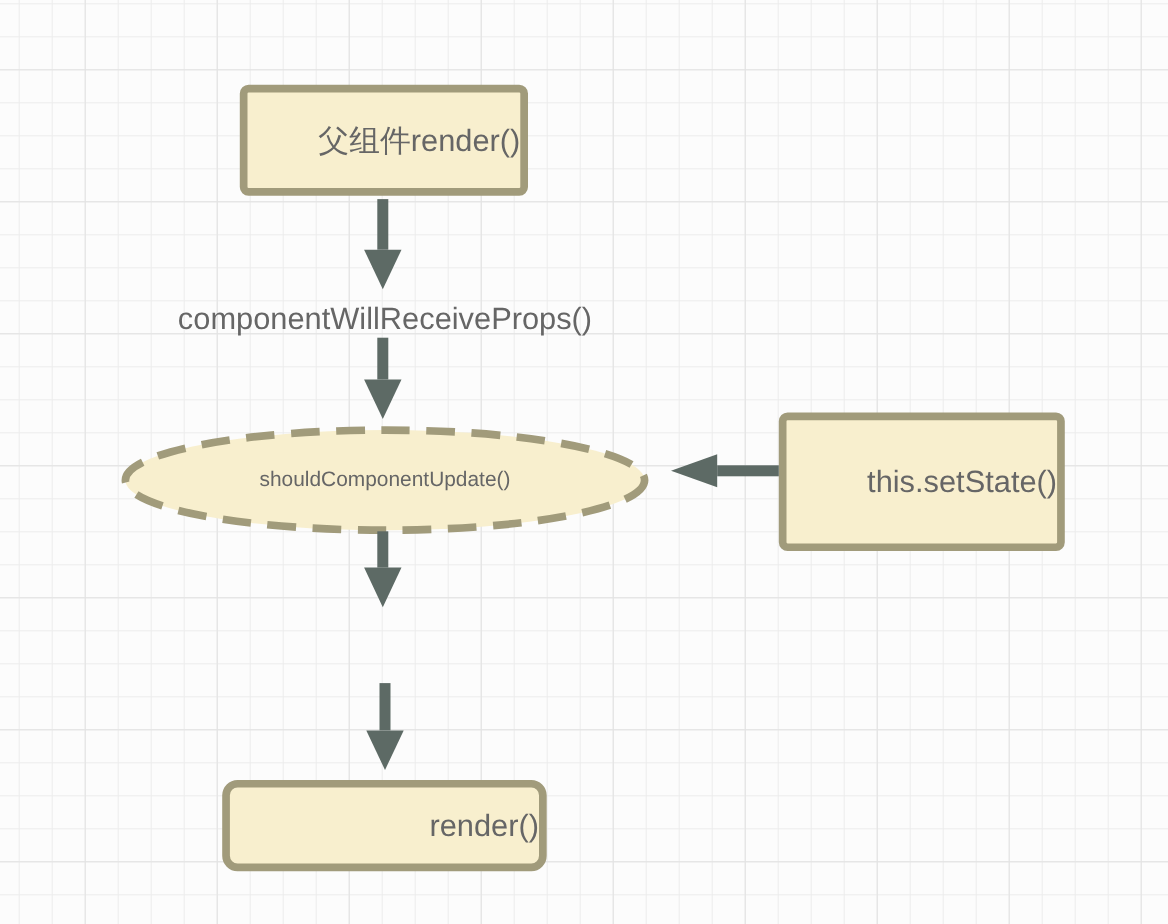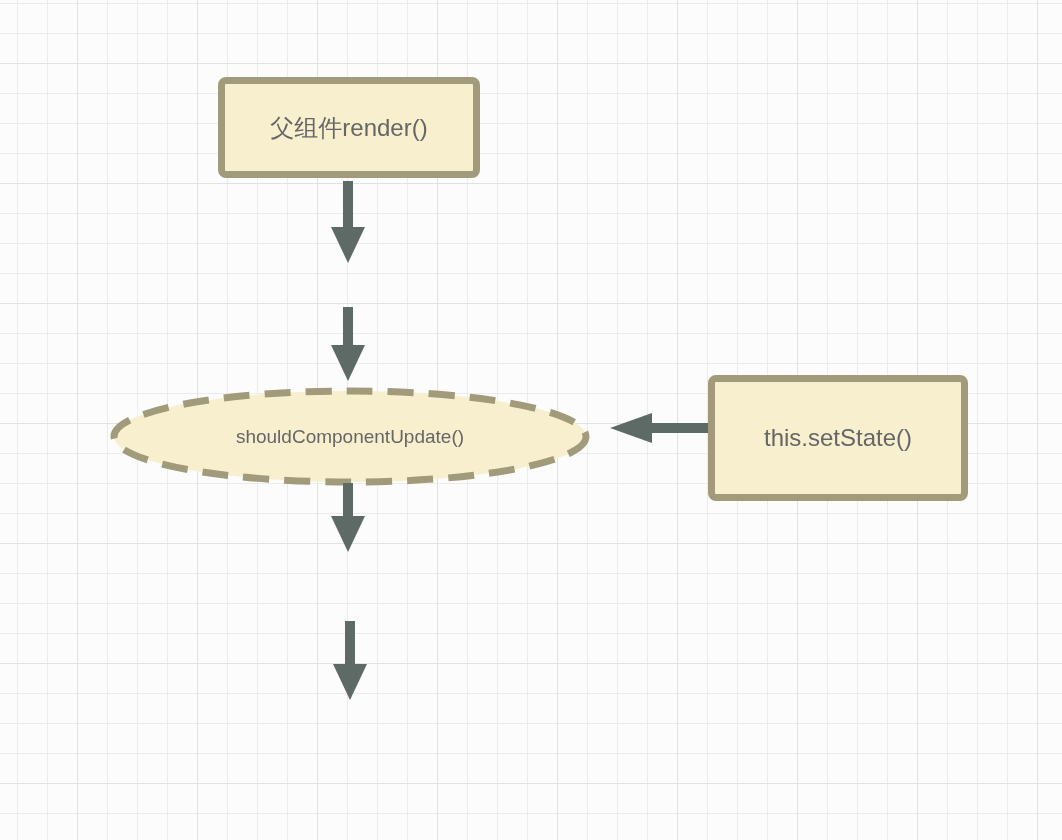--- a/index.html
+++ b/index.html
@@ -30,23 +30,23 @@
     background-size: 120px 120px, 120px 120px, 30px 30px, 30px 30px;
     background-position: 77px 0, 0 63px, 17px 0, 0 3px;
   }
   .node {
     position: absolute;
     box-sizing: border-box;
     background: var(--node-fill);
     border: 7px solid var(--node-border);
     display: flex;
     align-items: center;
-    justify-content: center;
+    justify-content: flex-end;
     color: var(--label-text);
-    font-size: 24px;
+    font-size: 28px;
     text-align: center;
   }
   .node-parent-render { left: 218px; top: 77px;  width: 262px; height: 101px; border-radius: 8px; }
   .node-set-state     { left: 708px; top: 375px; width: 260px; height: 126px; border-radius: 8px; }
   .node-render        { left: 202px; top: 709px; width: 295px; height: 83px;  border-radius: 14px; }
 
   .ellipse-node {
     position: absolute;
     left: 108px; top: 386px;
     width: 484px; height: 101px;
@@ -121,20 +121,21 @@
 
   <div class="node node-parent-render">
     <span>父组件render()</span>
   </div>
 
   <div class="arrow-down arrow-1">
     <div class="shaft"></div>
     <div class="head"></div>
   </div>
 
+  <div class="flow-label flow-label-1">componentWillReceiveProps()</div>
 
   <div class="arrow-down arrow-2">
     <div class="shaft"></div>
     <div class="head"></div>
   </div>
 
   <div class="ellipse-node">
     <svg width="484" height="101" viewBox="0 0 484 101">
       <ellipse cx="242" cy="50.5" rx="236" ry="45.5"></ellipse>
     </svg>
@@ -154,14 +155,17 @@
     <div class="shaft"></div>
     <div class="head"></div>
   </div>
 
 
   <div class="arrow-down arrow-4">
     <div class="shaft"></div>
     <div class="head"></div>
   </div>
 
+  <div class="node node-render">
+    <span>render()</span>
+  </div>
 
 </div>
 
 </body></html>

